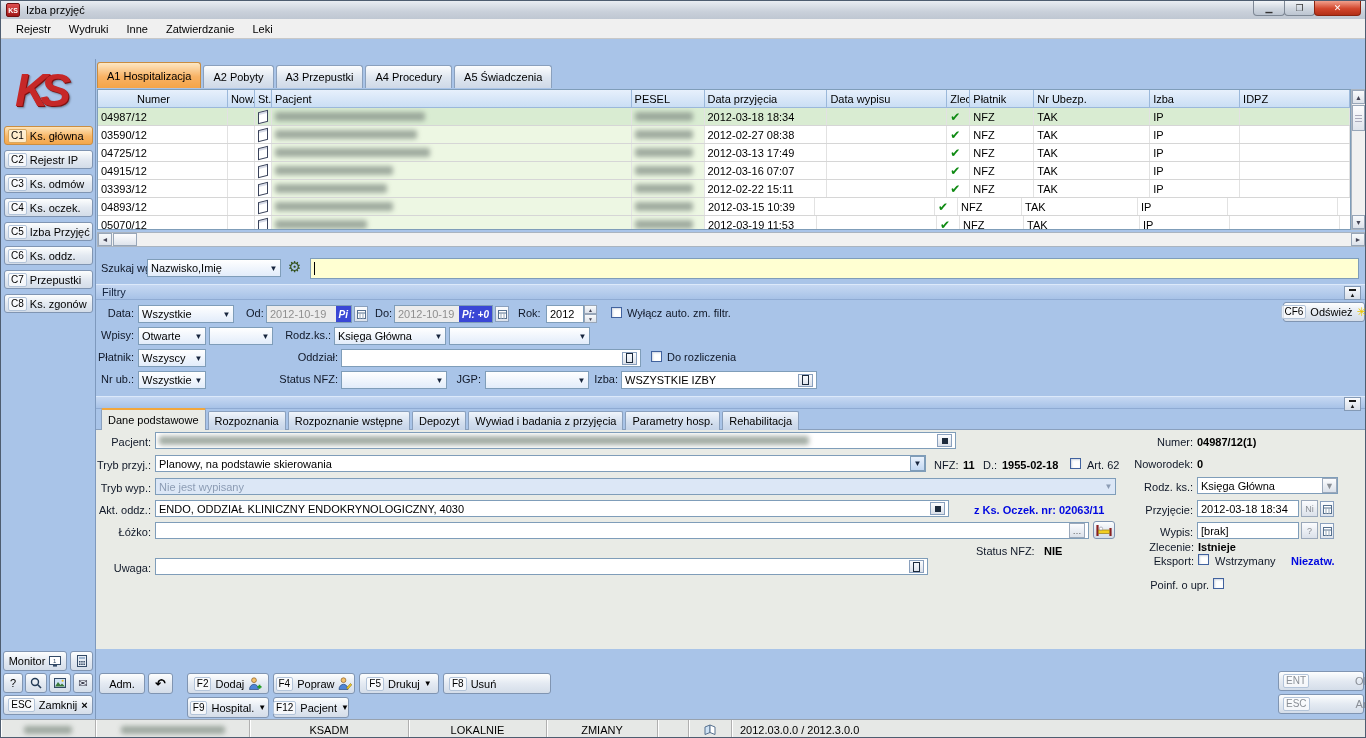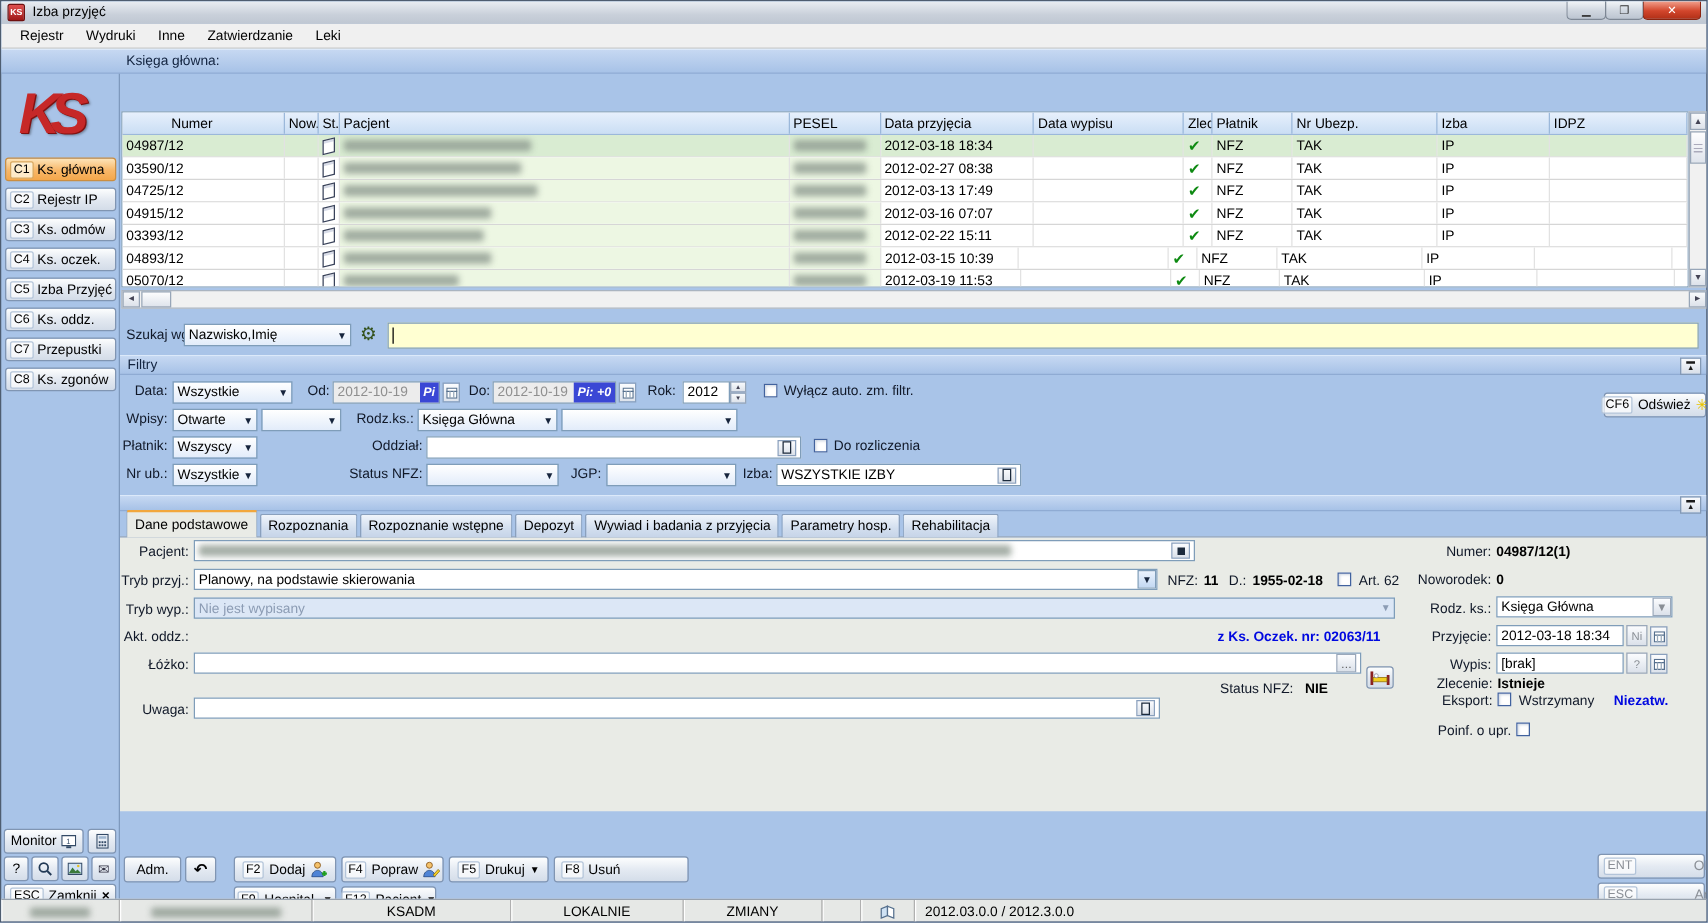--- a/index.html
+++ b/index.html
@@ -52,21 +52,21 @@
   .cval{flex:1;padding:0 3px;overflow:hidden;white-space:nowrap;}
   .carr{width:13px;text-align:center;font-size:8px;color:#16243c;}
   .combo.disabled{background:#dce7f6;color:#8c9cb4;}
   .input{border:1px solid #7f9db9;background:#fff;height:17px;box-sizing:border-box;display:flex;align-items:center;padding:0 3px;overflow:hidden;}
   .input.yellow{background:#ffffd2;height:21px;}
   .caret{width:1px;height:13px;background:#000;}
   .checkbox{width:11px;height:11px;border:1px solid #41629e;background:#fff;box-shadow:inset 1px 1px 2px rgba(60,90,140,.25);display:inline-block;box-sizing:border-box;}
   .datebox{border:1px solid #7f9db9;background:#ececec;height:18px;box-sizing:border-box;display:flex;align-items:center;color:#8f8f8f;}
   .badge{background:#3a47d5;color:#fff;font-weight:bold;font-style:italic;padding:0 3px;height:16px;display:flex;align-items:center;font-size:10px;}
   .calbtn{width:14px;height:16px;background:linear-gradient(#fbfcfe,#dde3ec);border:1px solid #8aa0bd;display:flex;align-items:center;justify-content:center;box-sizing:border-box;}
-  .btn{background:linear-gradient(#fdfefe,#e4eaf2 50%,#d4dde9);border:1px solid #8095b2;border-radius:3px;display:flex;align-items:center;justify-content:center;gap:4px;box-sizing:border-box;white-space:nowrap;margin-top:12px;}
+  .btn{background:linear-gradient(#fdfefe,#e4eaf2 50%,#d4dde9);border:1px solid #8095b2;border-radius:3px;display:flex;align-items:center;justify-content:center;gap:4px;box-sizing:border-box;white-space:nowrap;}
   .btn.disabled{color:#8a8f96;gap:46px;}
   .sqbtn{width:15px;height:13px;background:linear-gradient(#fbfcfe,#dbe1ea);border:1px solid #8aa0bd;display:flex;align-items:center;justify-content:center;box-sizing:border-box;}
   .sq-fill{width:6px;height:6px;background:#1c2a3c;}
   .sq-hollow{width:5px;height:8px;border:1px solid #1c2a3c;}
   .spin{width:13px;height:18px;display:flex;flex-direction:column;}
   .spin .sb-btn{flex:1;font-size:5px;}
   .ddbtn{width:15px;height:15px;background:linear-gradient(#eaf2fd,#c3d8f2);border:1px solid #7f9db9;display:flex;align-items:center;justify-content:center;font-size:8px;color:#16243c;box-sizing:border-box;}
   .minibtn{height:15px;background:linear-gradient(#fbfcfe,#dbe1ea);border:1px solid #9aa8ba;display:flex;align-items:center;justify-content:center;font-size:9px;color:#8a8f96;box-sizing:border-box;}
   .link{color:#0008e0;font-weight:bold;white-space:nowrap;}
   .bold{font-weight:bold;}
@@ -89,23 +89,20 @@
   <div class="abs winbtn close" style="left:1313px;top:0;width:45px;">✕</div>
 
   <div class="abs menubar">
       <span class="menu-item">Rejestr</span>
       <span class="menu-item">Wydruki</span>
       <span class="menu-item">Inne</span>
       <span class="menu-item">Zatwierdzanie</span>
       <span class="menu-item">Leki</span>
     </div>
 
-  <div class="abs strip" style="left:0;top:38px;width:1366px;height:20px;">
-    <span class="abs" style="left:100px;top:3px;">Księga główna:</span>
-  </div>
 
   <div class="abs" style="left:0;top:58px;width:95px;height:660px;border-right:1px solid #7e99bd;box-sizing:border-box;">
     <div class="abs kslogo" style="left:14px;top:4px;">KS</div>
     <div id="side-items">
         <div class="abs side-btn active" style="top: 67px;">
           <span class="key">C1</span>
           <span>Ks. główna</span>
         </div>
         <div class="abs side-btn" style="top: 91px;">
           <span class="key">C2</span>
@@ -131,20 +128,27 @@
           <span class="key">C7</span>
           <span>Przepustki</span>
         </div>
         <div class="abs side-btn" style="top: 235px;">
           <span class="key">C8</span>
           <span>Ks. zgonów</span>
         </div>
       </div>
   </div>
 
+  <div class="abs" style="left:96px;top:61px;height:26px;display:flex;align-items:flex-end;" id="toptabs">
+      <div class="tab active">A1 Hospitalizacja</div>
+      <div class="tab">A2 Pobyty</div>
+      <div class="tab">A3 Przepustki</div>
+      <div class="tab">A4 Procedury</div>
+      <div class="tab">A5 Świadczenia</div>
+    </div>
 
   <div class="abs tbl" style="left:96px;top:88px;width:1254px;height:141px;">
     <div class="thead" id="thead">
         <div class="th" style="width: 130px; padding-left: 39px;">Numer</div>
         <div class="th" style="width: 27px;">Now.</div>
         <div class="th" style="width: 17px;">St.</div>
         <div class="th" style="width: 360px;">Pacjent</div>
         <div class="th" style="width: 73px;">PESEL</div>
         <div class="th" style="width: 123px;">Data przyjęcia</div>
         <div class="th" style="width: 120px;">Data wypisu</div>
@@ -486,20 +490,26 @@
   <span class="abs checkbox" style="left:1069px;top:457px;"></span>
   <span class="abs lbl" style="left:1086px;top:458px;">Art. 62</span>
 
   <span class="abs lbl rlabel" style="left:84px;top:481px;width:66px;">Tryb wyp.:</span>
   <div class="abs combo disabled" style="left:154px;top:477px;width:961px;height:17px;">
     <span class="cval">Nie jest wypisany</span>
     <span class="carr" style="color:#8c9cb4;">▼</span>
   </div>
 
   <span class="abs lbl rlabel" style="left:84px;top:503px;width:66px;">Akt. oddz.:</span>
+  <div class="abs input" style="left:154px;top:499px;width:794px;">
+    <span style="flex:1;">ENDO, ODDZIAŁ KLINICZNY ENDOKRYNOLOGICZNY, 4030</span>
+    <span class="sqbtn">
+        <span class="sq-fill"></span>
+      </span>
+  </div>
   <span class="abs link" style="left:973px;top:503px;">z Ks. Oczek. nr: 02063/11</span>
 
   <span class="abs lbl rlabel" style="left:90px;top:525px;width:60px;">Łóżko:</span>
   <div class="abs input" style="left:154px;top:521px;width:934px;">
     <span style="flex:1;"></span>
     <span class="minibtn" style="width:16px;color:#555;">…</span>
   </div>
   <div class="abs btn" style="left:1092px;top:520px;width:22px;height:18px;">
     <svg width="16" height="11">
         <path d="M1.5 0 v11" stroke="#8a2020" stroke-width="2.2"></path>

